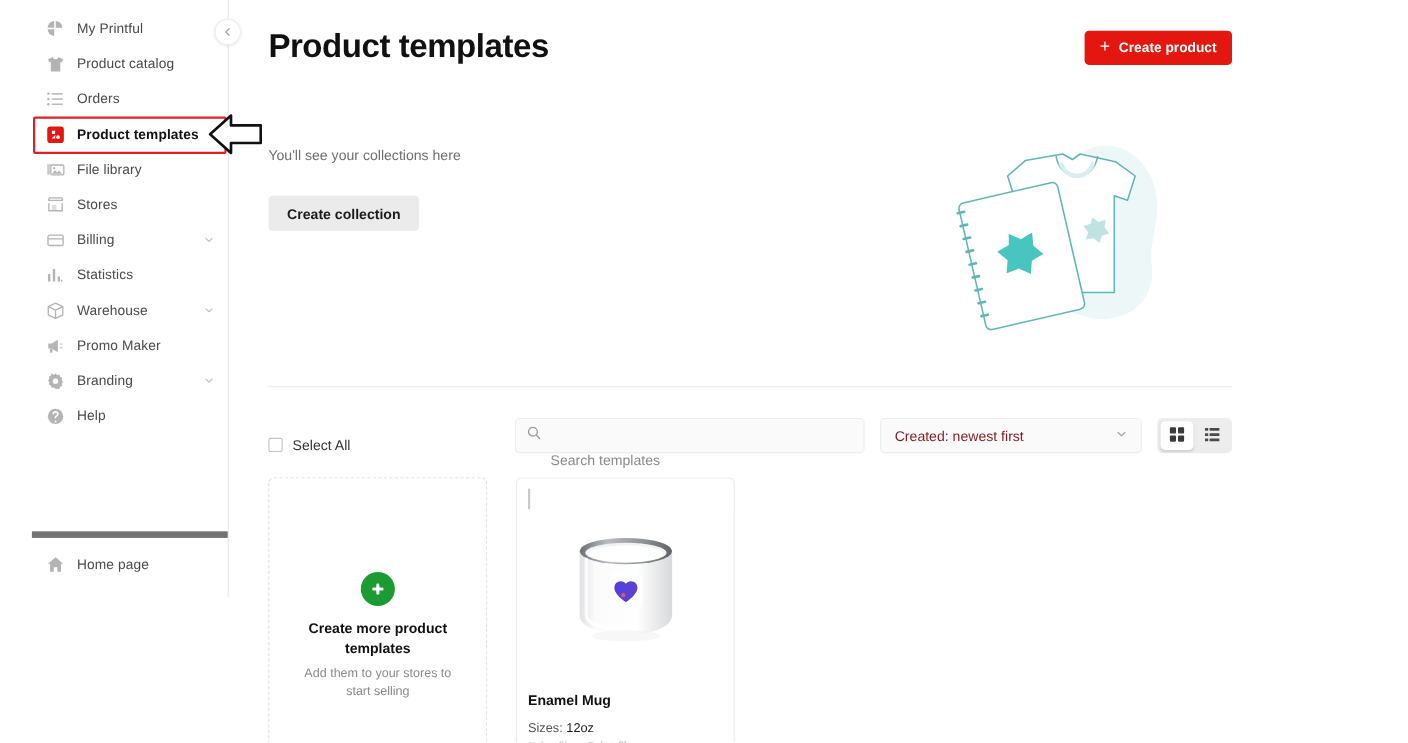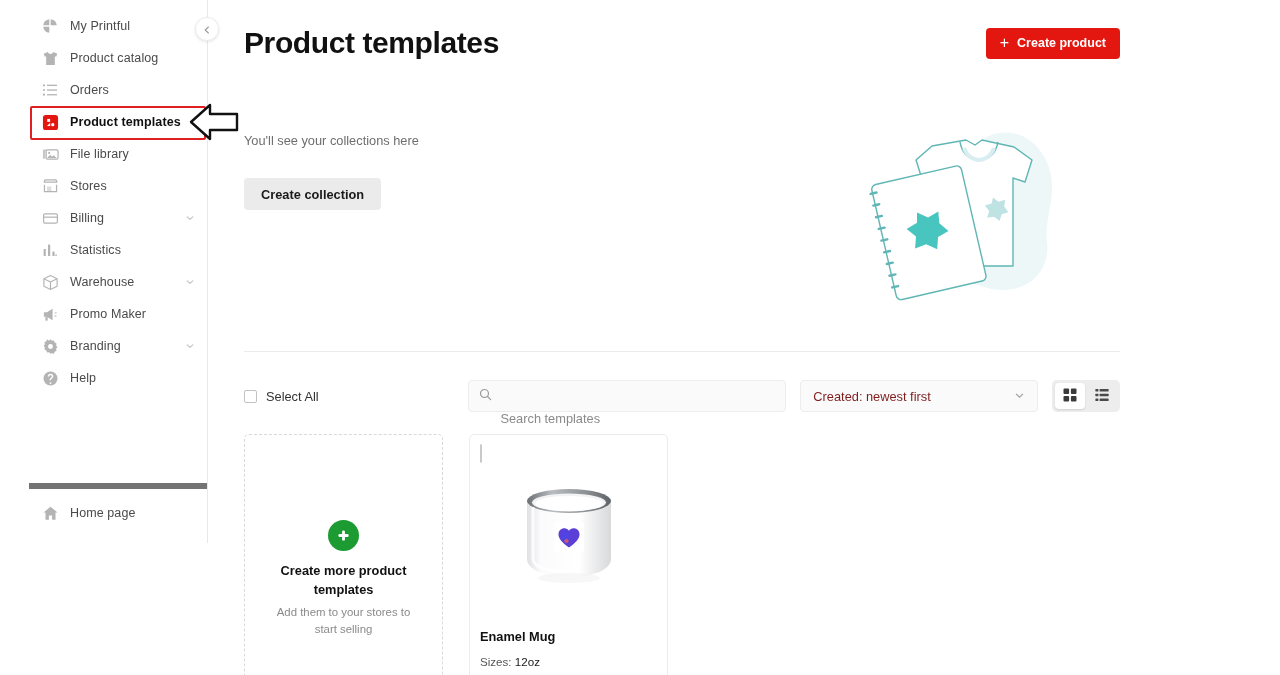--- a/index.html
+++ b/index.html
@@ -104,21 +104,21 @@
     margin-top: 30px; background: #ebebeb; border: none; border-radius: 4px;
     height: 32px; padding: 0 17px; font-size: 12.8px; font-weight: bold;
     color: #1a1a1a; cursor: pointer; font-family: "Liberation Sans", sans-serif;
   }
   .promo-art { width: 230px; height: 205px; margin-right: 30px; flex: 0 0 230px; }
 
   .divider { height: 1px; background: #ececec; margin-top: 34px; }
 
   
   .toolbar {
-    display: flex; align-items: center; margin-top: 28px; gap: 4px;
+    display: flex; align-items: flex-end; margin-top: 28px; gap: 4px;
   }
   .select-all { display: flex; align-items: center; gap: 9px; cursor: pointer; width: 225px; }
   .cbox {
     width: 13px; height: 13px; border: 1px solid #c3c3c3; border-radius: 2px;
     background: #fff; flex: 0 0 13px;
   }
   .select-all-label { font-size: 12.8px; color: #333; }
 
   .search-wrap {
     width: 324px; height: 32px; background: #fafafa;

